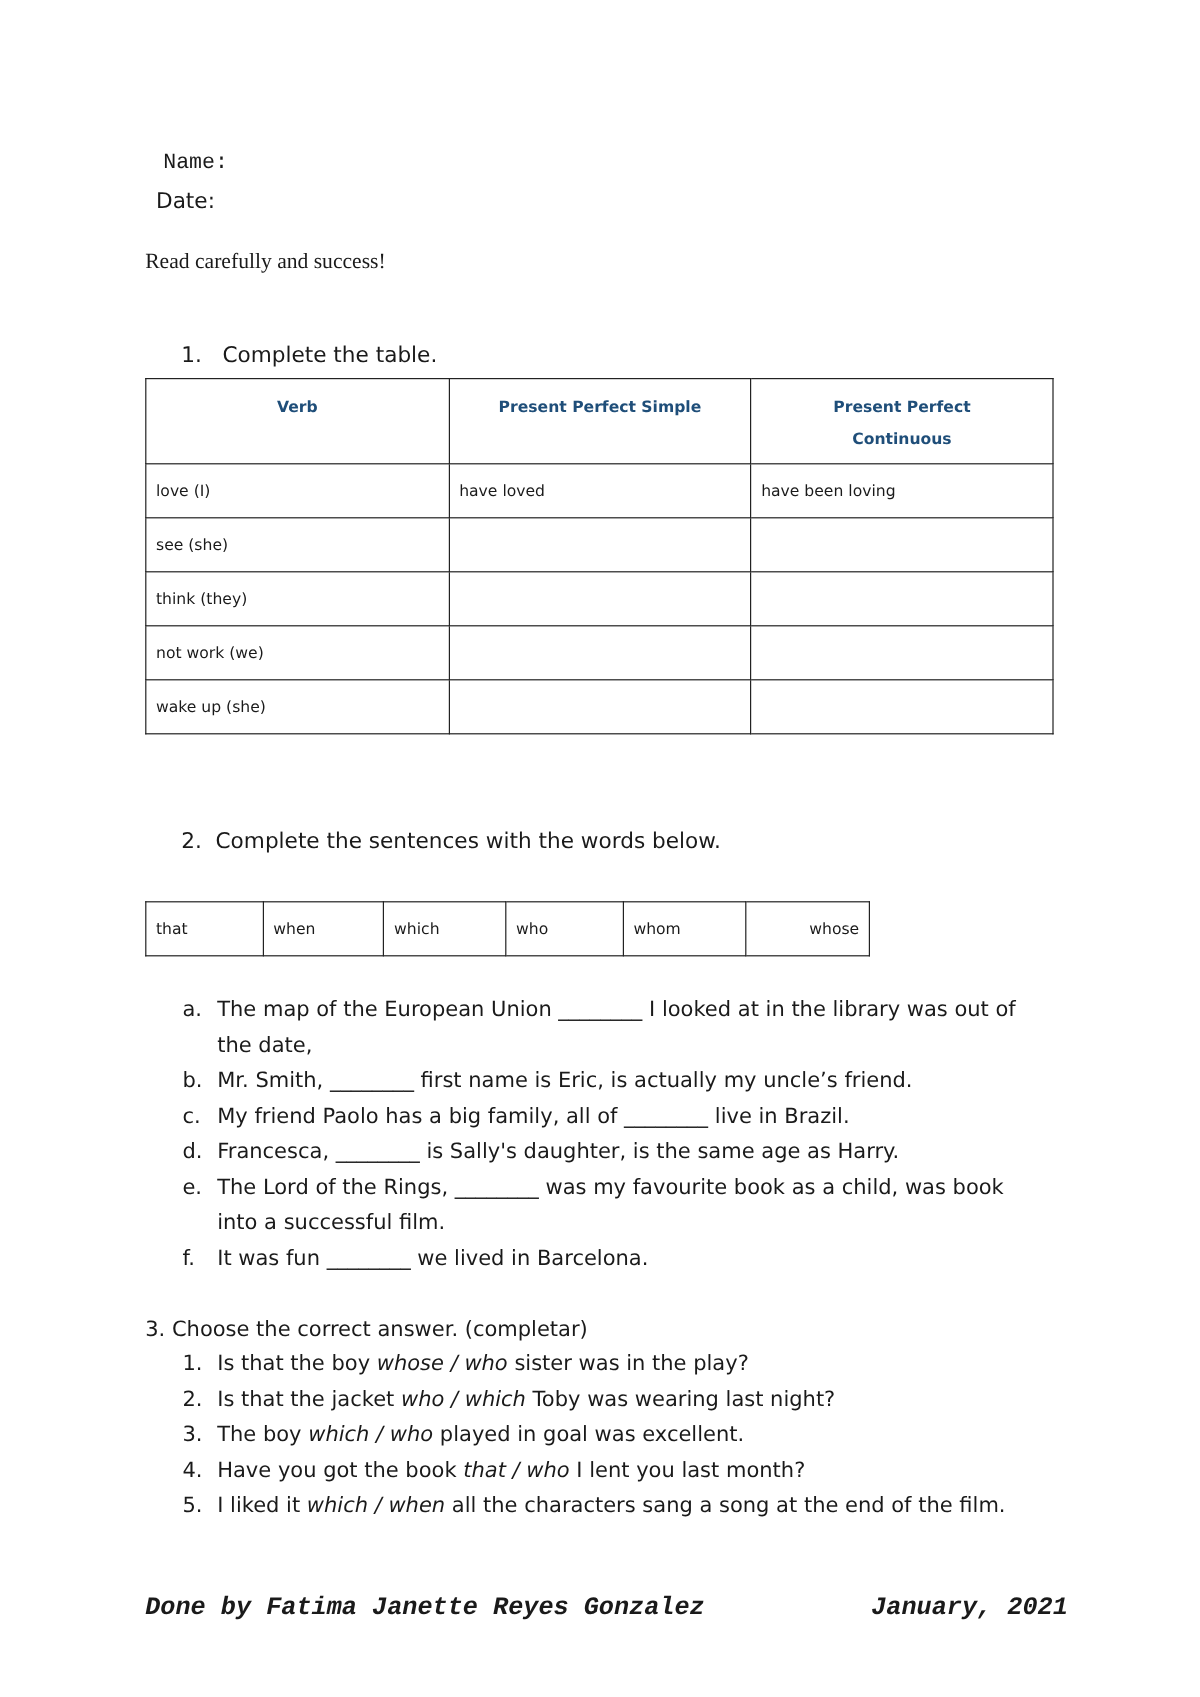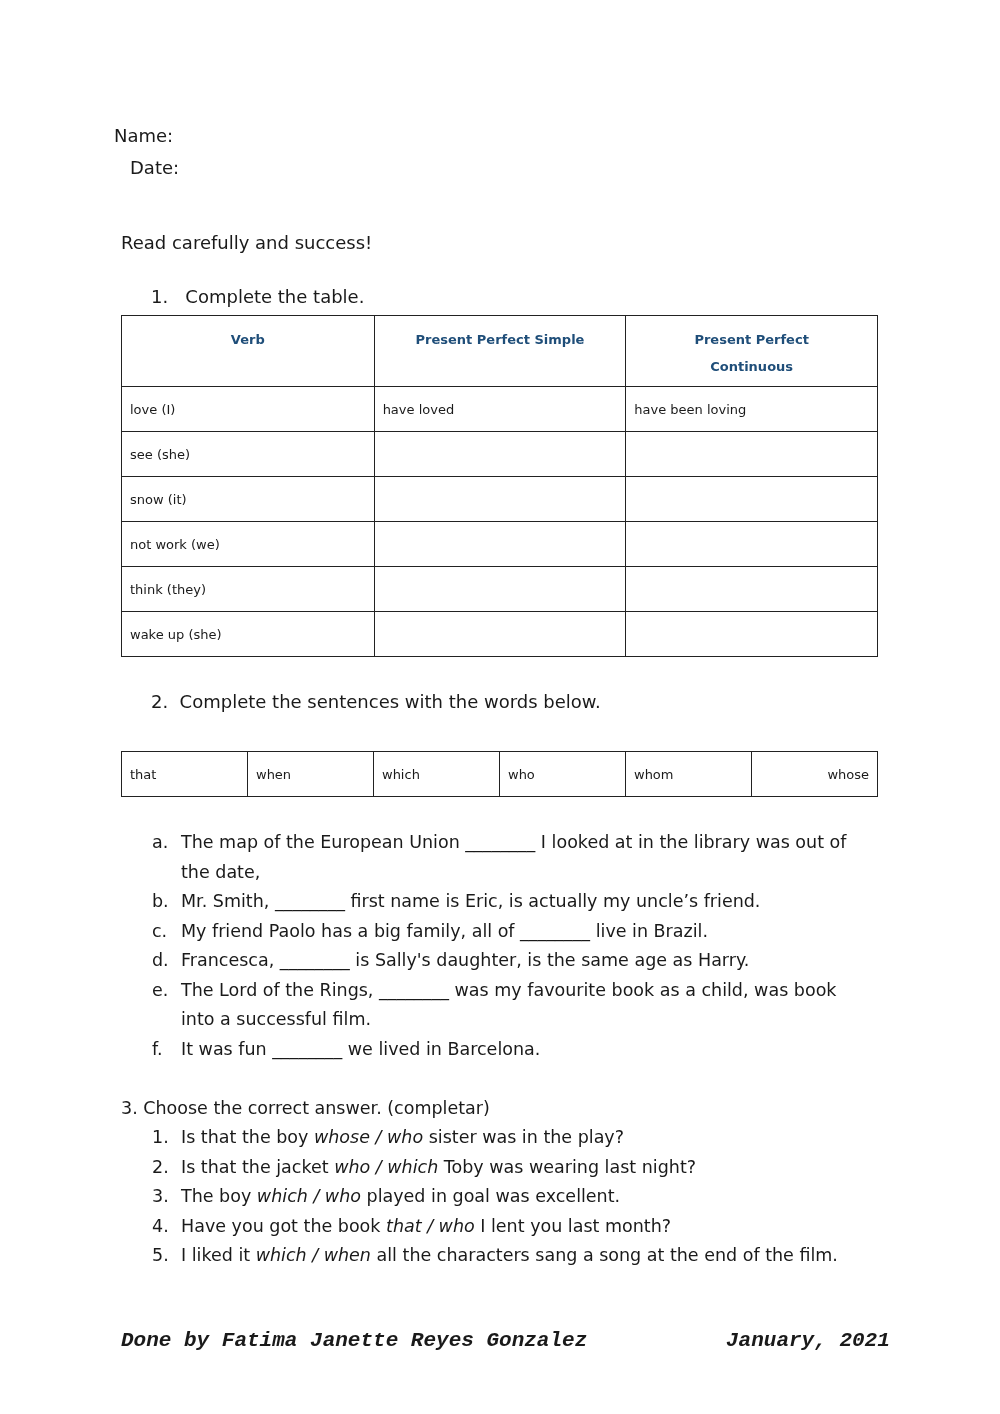--- a/index.html
+++ b/index.html
@@ -11,23 +11,23 @@
   .conj-table td { height:44px; }
   .hdr { color:#1f4e79; font-weight:bold; text-align:center; vertical-align:top; padding-top:10px; line-height:27px; }
   .list { position:absolute; left:152px; margin:0; padding:0; list-style:none; }
   .list li { position:relative; font-size:17.5px; line-height:29.5px; padding-left:29px; white-space:nowrap; }
   .list li .mk { position:absolute; left:0; top:0; }
   .footer { font-family:Liberation Mono, monospace; font-style:italic; font-weight:bold; font-size:21px; }
 </style>
 </head>
 <body>
 
-<div class="abs txt" style="left:114px; top:125px;">Name:</div>
+<div class="abs txt" style="left:136px; top:125px;font-family:Liberation Mono, monospace;">Name:</div>
 <div class="abs txt" style="left:130px; top:157px;">Date:</div>
-<div class="abs txt" style="left:121px; top:232px;">Read carefully and success!</div>
+<div class="abs txt" style="left:121px; top:206px;font-family:Liberation Serif, serif;">Read carefully and success!</div>
 
 <div class="abs txt" style="left:151px; top:286px; white-space:pre;">1.   Complete the table.</div>
 
 <table class="conj-table" style="left:121px; top:315px; width:757px;">
   <tbody>
       <tr>
     <td class="hdr" style="width:236px; height:60px;">Verb</td>
     <td class="hdr" style="width:235px;">Present Perfect Simple</td>
     <td class="hdr" style="width:235px;">
       <div>Present Perfect</div>
@@ -38,45 +38,40 @@
     <td>love (I)</td>
     <td>have loved</td>
     <td>have been loving</td>
   </tr>
   <tr>
     <td>see (she)</td>
     <td></td>
     <td></td>
   </tr>
   <tr>
-    <td>snow (it)</td>
+    <td>think (they)</td>
     <td></td>
     <td></td>
   </tr>
   <tr>
     <td>not work (we)</td>
-    <td></td>
-    <td></td>
-  </tr>
-  <tr>
-    <td>think (they)</td>
     <td></td>
     <td></td>
   </tr>
   <tr>
     <td>wake up (she)</td>
     <td></td>
     <td></td>
   </tr>
 </tbody>
   </table>
 
 <div class="abs txt" style="left:151px; top:691px; white-space:pre;">2.  Complete the sentences with the words below.</div>
 
-<table style="left:121px; top:751px; width:757px;">
+<table style="left:121px; top:751px; width:604px;">
   <tbody>
       <tr>
     <td style="height:44px; width:109px;">that</td>
     <td style="width:109px;">when</td>
     <td style="width:109px;">which</td>
     <td style="width:109px;">who</td>
     <td style="width:109px;">whom</td>
     <td style="width:109px;text-align:right;">whose</td>
   </tr>
 </tbody>

